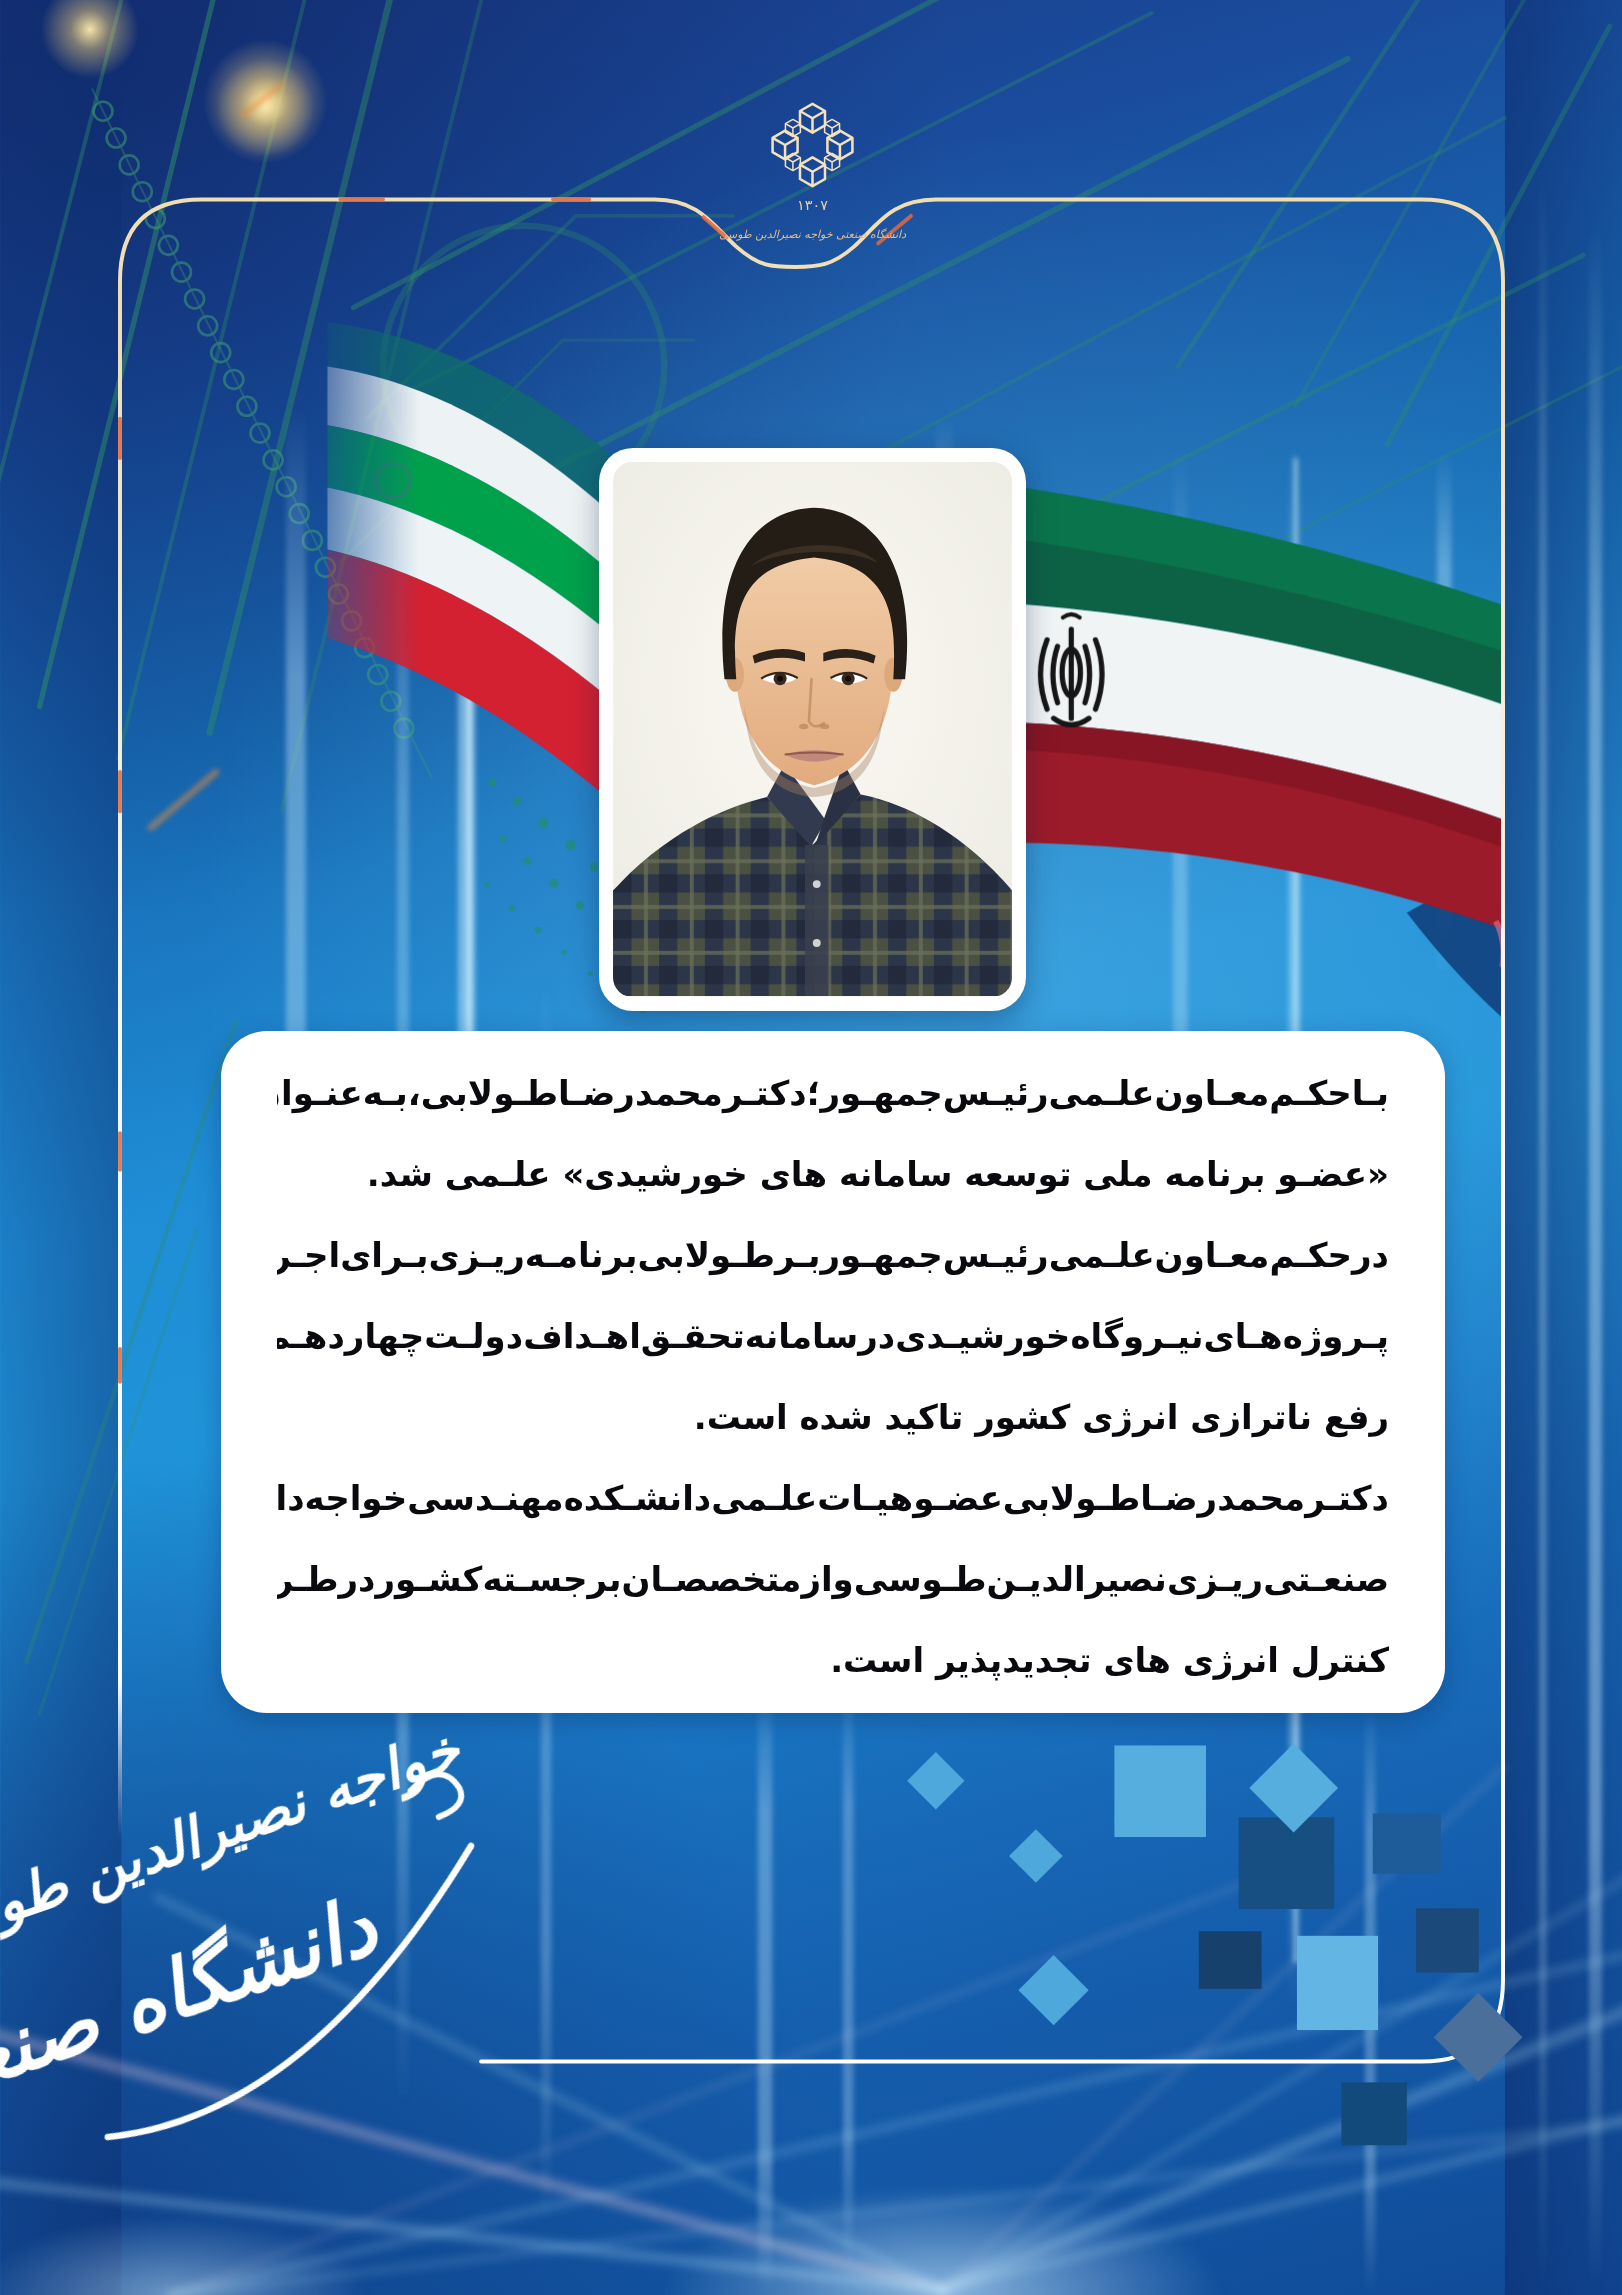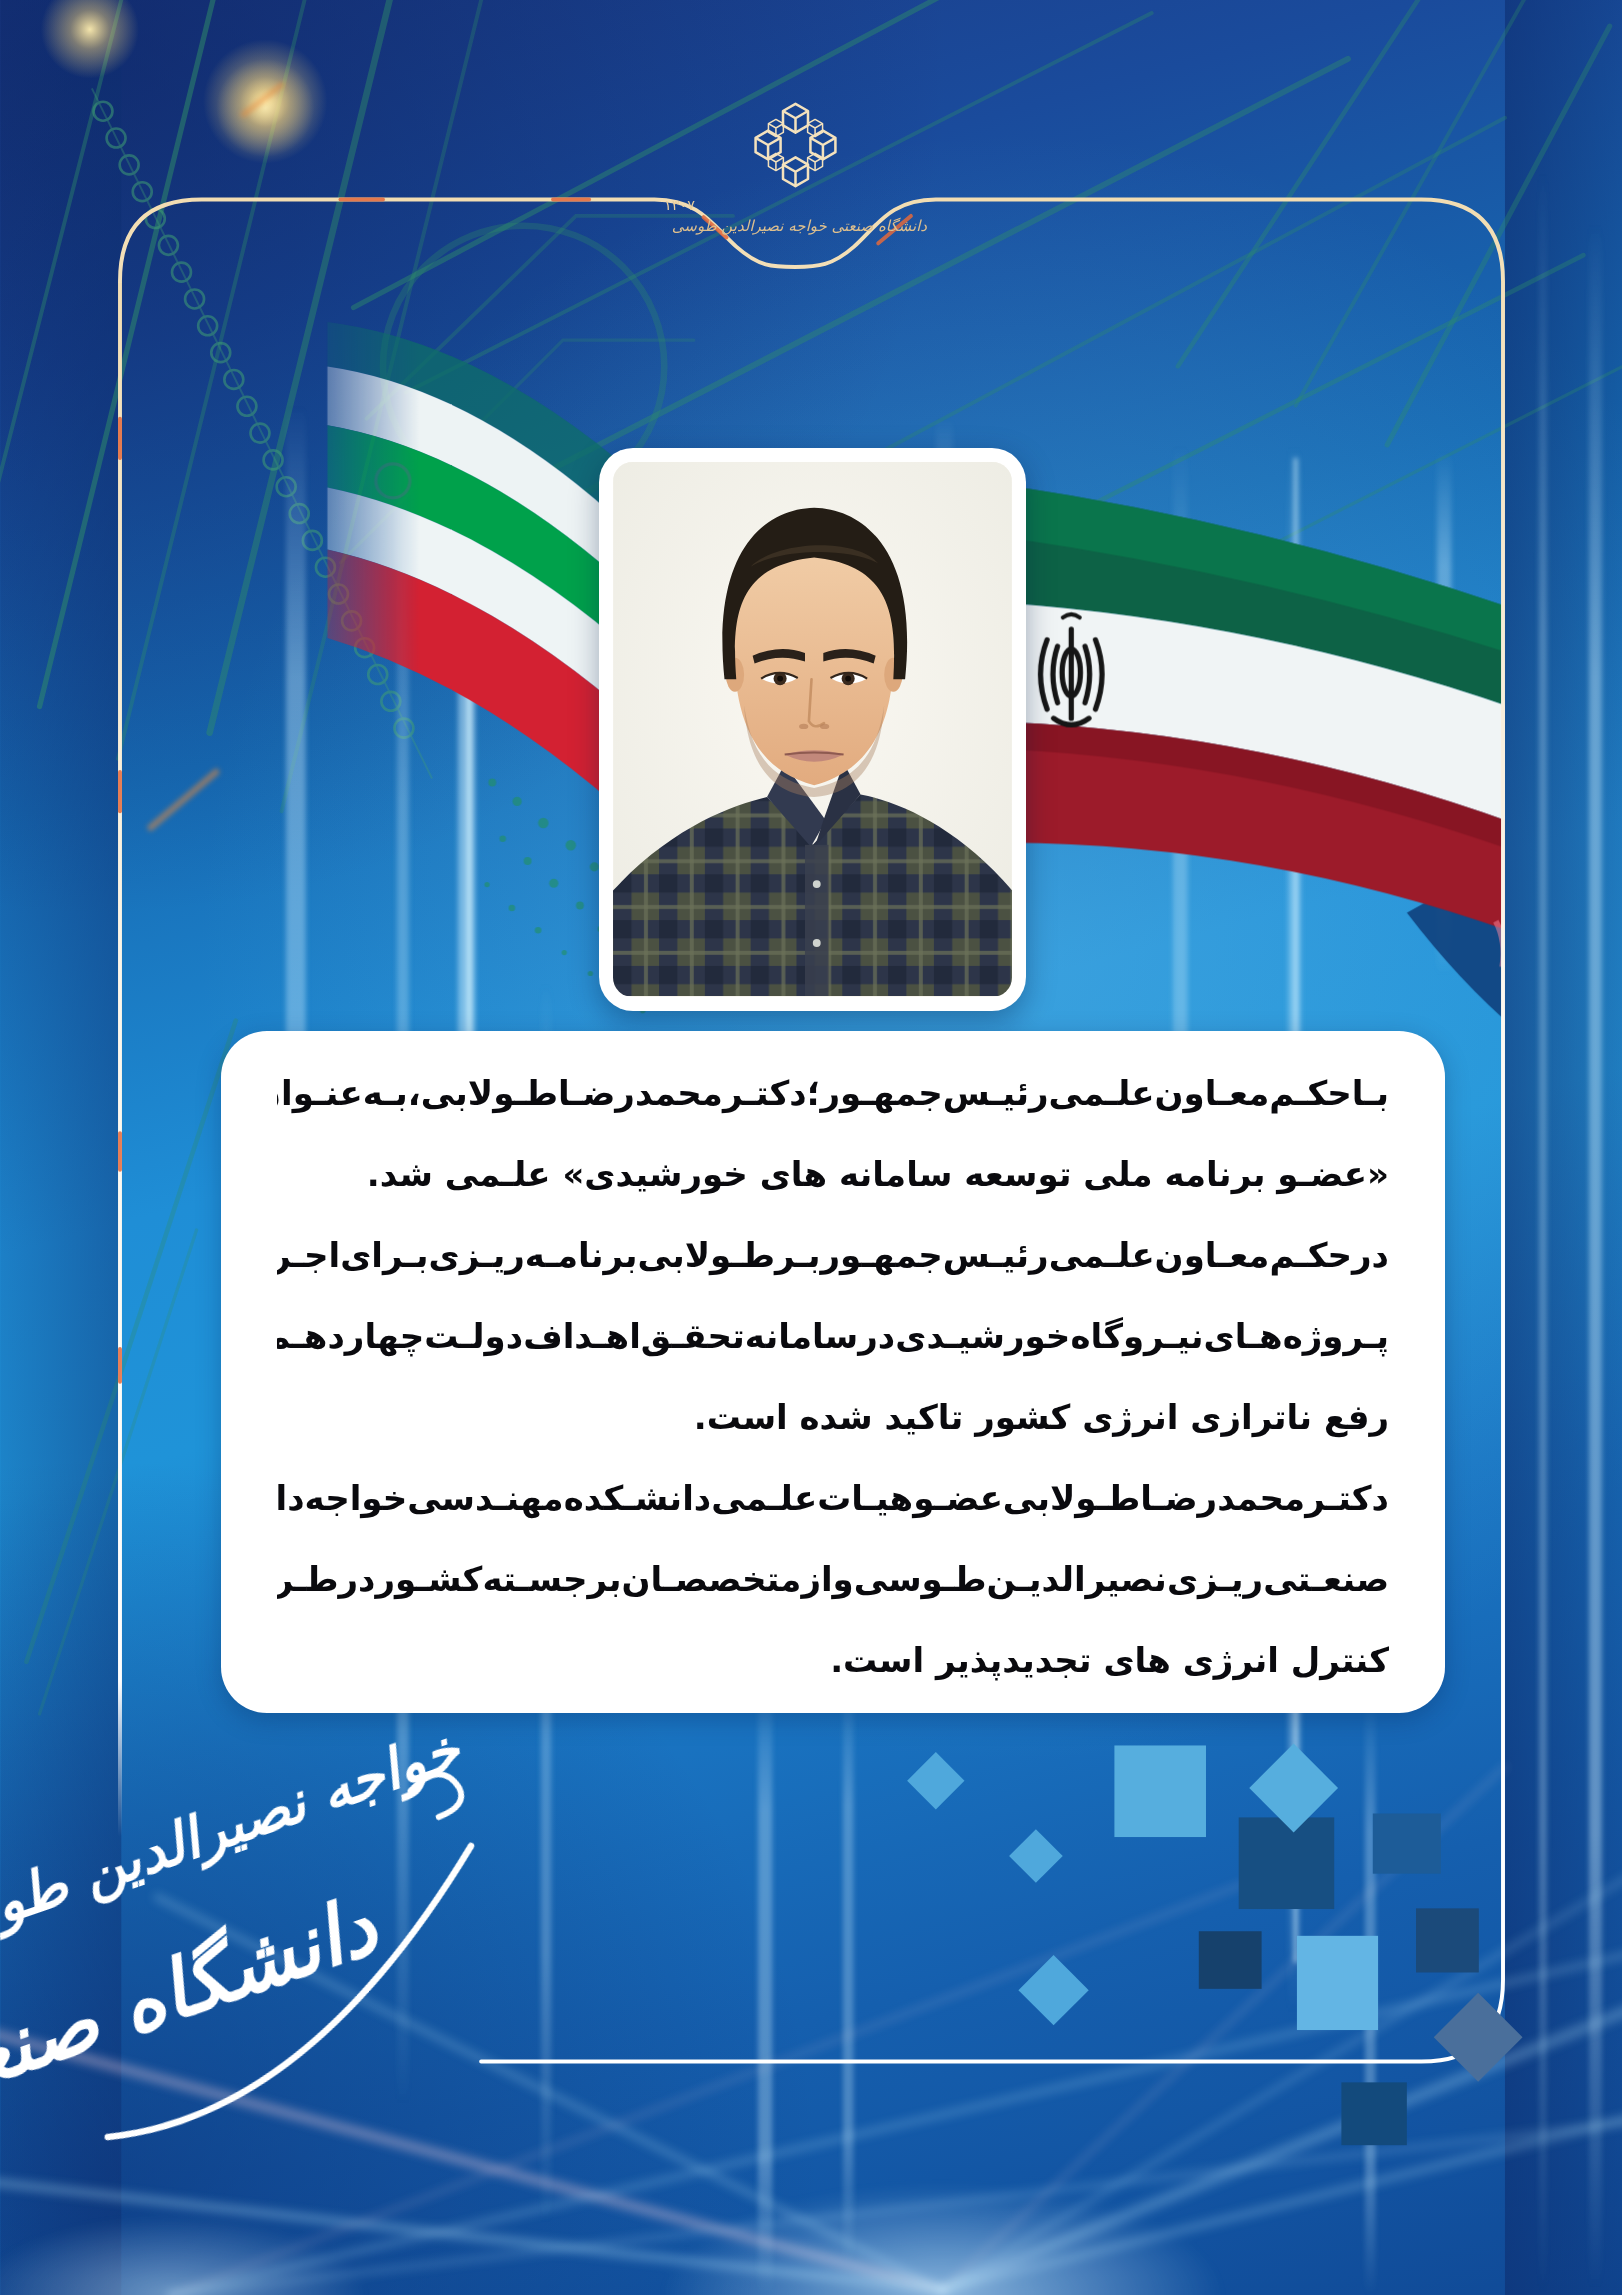--- a/index.html
+++ b/index.html
@@ -3,24 +3,24 @@
 <meta charset="utf-8">
 <style>
   html,body{margin:0;padding:0;}
   body{width:1623px;height:2295px;overflow:hidden;
        font-family:"DejaVu Sans",sans-serif;
        background:linear-gradient(165deg,#1b3a85 0%,#1a4b9c 14%,#176bb4 30%,#1f8ed6 46%,#1f93d8 55%,#1a77c4 68%,#155fae 82%,#104a97 100%);}
   #poster{position:relative;width:1623px;height:2295px;overflow:hidden;}
   #bg{position:absolute;left:0;top:0;}
 
   
-  .logo-wrap{position:absolute;left:664px;top:96px;width:263px;color:#ecd2a2;}
+  .logo-wrap{position:absolute;left:681px;top:96px;width:263px;text-align:center;color:#ecd2a2;}
   .logo-cubes{display:block;margin:0 auto;}
   .logo-year{margin-top:2.6px;font-size:14.4px;letter-spacing:2.6px;color:#e9cf9e;}
-  .logo-name{margin-top:4px;font-size:15px;font-style:italic;color:#ddbf8e;direction:rtl;}
+  .logo-name{margin-top:15px;font-size:11px;font-style:italic;color:#ddbf8e;direction:rtl;}
 
   
   .photo-card{position:absolute;left:599px;top:448px;width:427px;height:563px;background:#ffffff;
               border-radius:34px;box-shadow:0 9.2px 29px rgba(0,25,70,.35);}
   .photo-inner{position:absolute;left:14.4px;top:14.4px;right:14.4px;bottom:14.4px;border-radius:19.6px;overflow:hidden;background:#f8f6f0;}
 
   
   .announcement{position:absolute;left:221px;top:1031px;width:1224px;height:682px;background:#ffffff;
                 border-radius:46px;box-sizing:border-box;padding:21px 56px 0 56px;direction:rtl;
                 color:#0a0a0e;font-weight:700;font-size:34px;line-height:1;

